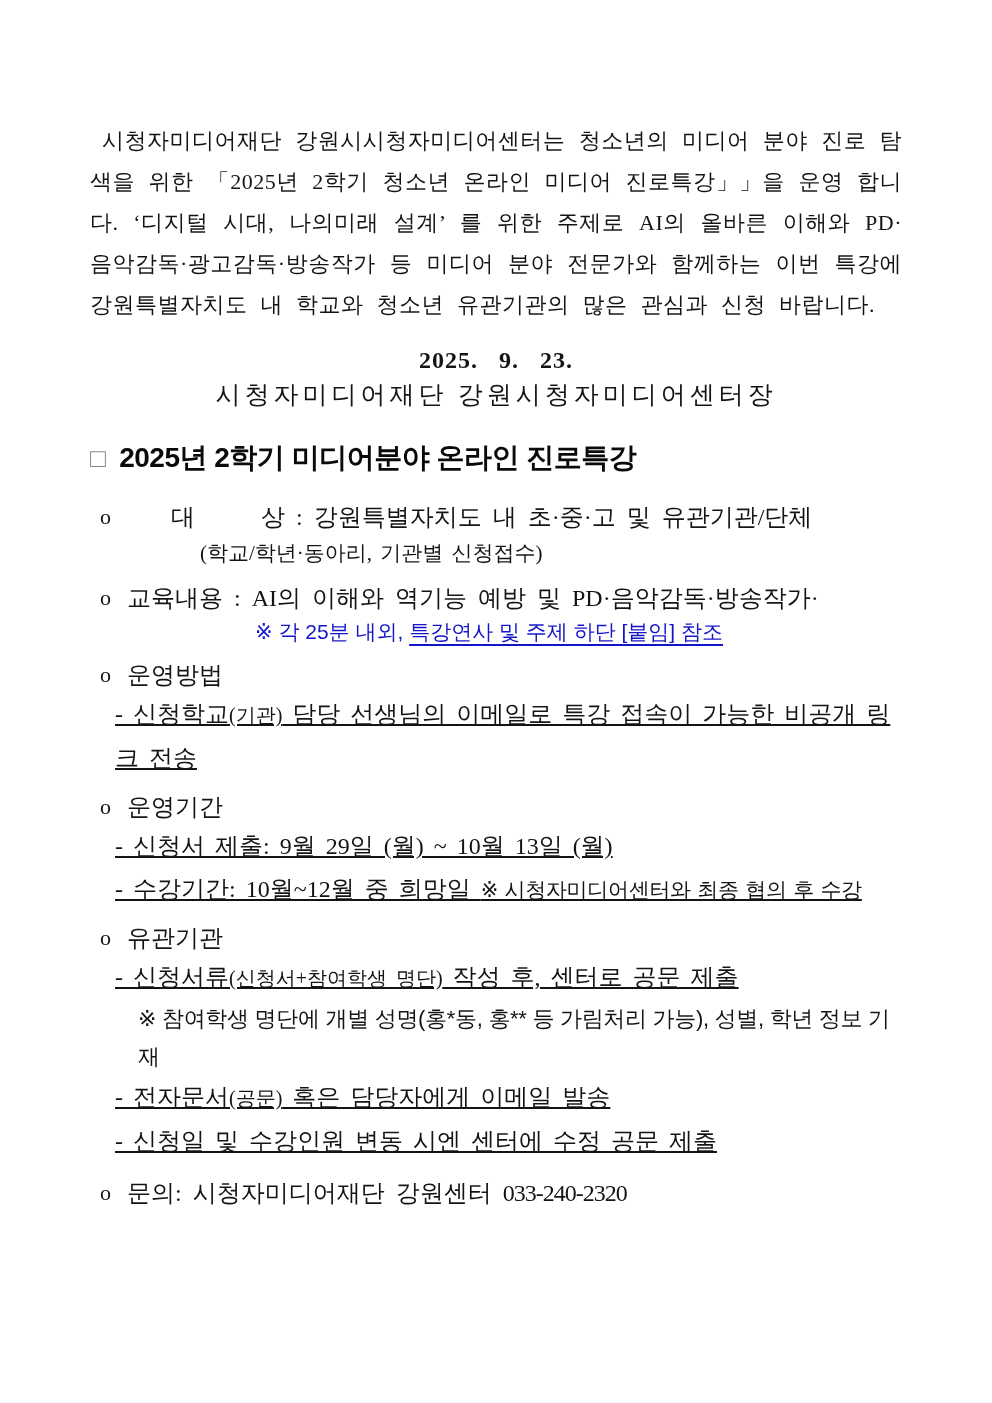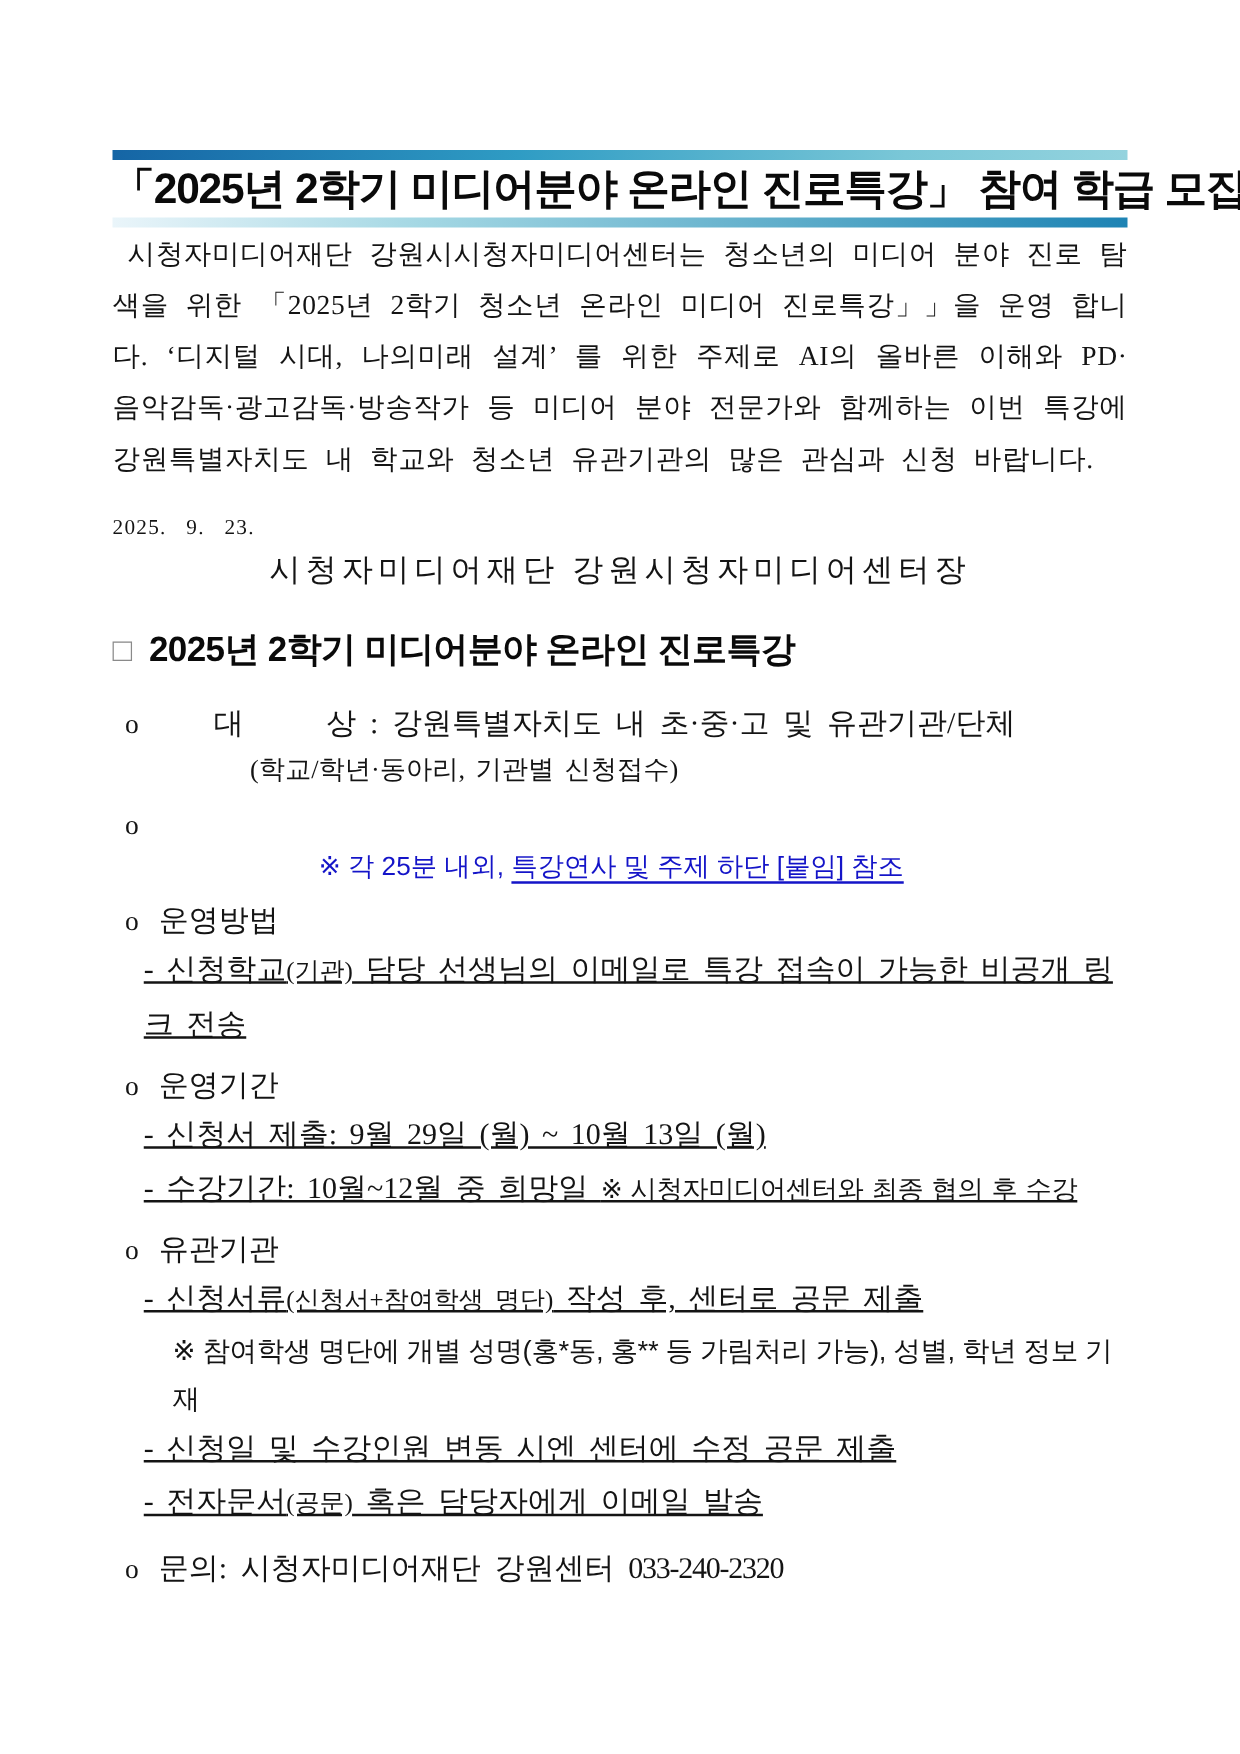--- a/index.html
+++ b/index.html
@@ -25,21 +25,21 @@
     white-space:nowrap;
   }
 
   
   .intro {
     font-size:22px; line-height:41px;
     text-align:justify; word-spacing:7px; letter-spacing:0.5px;
     text-indent:12px;
   }
 
-  .date-line { margin-top:18px; font-size:17px; line-height:34px; white-space:pre-wrap; letter-spacing:1px; }
+  .date-line { margin-top:18px; text-align:center; font-size:24px; line-height:34px; white-space:pre-wrap; letter-spacing:1px;font-weight:bold; }
   .sig-line  { text-align:center; font-size:25px; line-height:36px; letter-spacing:4px; }
 
   
   .section-heading {
     margin-top:26px;
     font-family:"Liberation Sans","DejaVu Sans",sans-serif;
     font-weight:800; font-size:28px; line-height:38px; letter-spacing:-0.5px;
     display:flex; align-items:center; gap:14px; color:#0a0a0a;
   }
   .section-heading .marker { color:#8a8a8a; font-weight:400; font-size:26px; }
@@ -71,25 +71,20 @@
   .group { margin-top:9px; }
   .contact-row { margin-top:12px; }
   .phone { letter-spacing:-1px; }
 </style>
 </head>
 <body>
 
 <div class="page">
   <div class="content">
 
-    <div class="banner">
-      <div class="bar bar-top"></div>
-      <div class="doc-title">「2025년 2학기 미디어분야 온라인 진로특강」 참여 학급 모집</div>
-      <div class="bar bar-bottom"></div>
-    </div>
 
     <p class="intro">시청자미디어재단 강원시시청자미디어센터는 청소년의 미디어 분야 진로 탐색을 위한 「2025년 2학기 청소년 온라인 미디어 진로특강」」을 운영 합니다. ‘디지털 시대, 나의미래 설계’ 를 위한 주제로 AI의 올바른 이해와 PD·음악감독·광고감독·방송작가 등 미디어 분야 전문가와 함께하는 이번 특강에 강원특별자치도 내 학교와 청소년 유관기관의 많은 관심과 신청 바랍니다.</p>
 
     <div class="date-line">2025.   9.   23.</div>
     <div class="sig-line">시청자미디어재단 강원시청자미디어센터장</div>
 
     <div class="section-heading">
       <span class="marker">□</span>
       <span>2025년 2학기 미디어분야 온라인 진로특강</span>
     </div>
@@ -100,20 +95,21 @@
         <div class="o-row">
           <span class="bullet">o</span>
           <span class="pre">대      상 : 강원특별자치도 내 초·중·고 및 유관기관/단체</span>
         </div>
         <div class="subline">(학교/학년·동아리, 기관별 신청접수)</div>
       </div>
 
       <div class="group">
         <div class="o-row">
           <span class="bullet">o</span>
+          <span>교육내용 : AI의 이해와 역기능 예방 및 PD·음악감독·방송작가·</span>
         </div>
         <div class="blue-note">
           <span>※ 각 25분 내외, </span><span class="link">특강연사 및 주제 하단 [붙임] 참조</span>
         </div>
       </div>
 
       <div class="group">
         <div class="o-row">
           <span class="bullet">o</span>
           <span>운영방법</span>
@@ -136,24 +132,24 @@
 
       <div class="group">
         <div class="o-row">
           <span class="bullet">o</span>
           <span>유관기관</span>
         </div>
         <div class="dash-line">
           <span>- 신청서류</span><span class="small-serif">(신청서+참여학생 명단)</span><span> 작성 후, 센터로 공문 제출</span>
         </div>
         <div class="sans-note">※ 참여학생 명단에 개별 성명(홍*동, 홍** 등 가림처리 가능), 성별, 학년 정보 기재</div>
-        <div class="dash-line">- 신청일 및 수강인원 변동 시엔 센터에 수정 공문 제출</div>
         <div class="dash-line">
           <span>- 전자문서</span><span class="small-serif">(공문)</span><span> 혹은 담당자에게 이메일 발송</span>
         </div>
+        <div class="dash-line">- 신청일 및 수강인원 변동 시엔 센터에 수정 공문 제출</div>
       </div>
 
       <div class="group contact-row">
         <div class="o-row">
           <span class="bullet">o</span>
           <span><span>문의: 시청자미디어재단 강원센터 </span><span class="phone">033-240-2320</span></span>
         </div>
       </div>
 
     </div>

